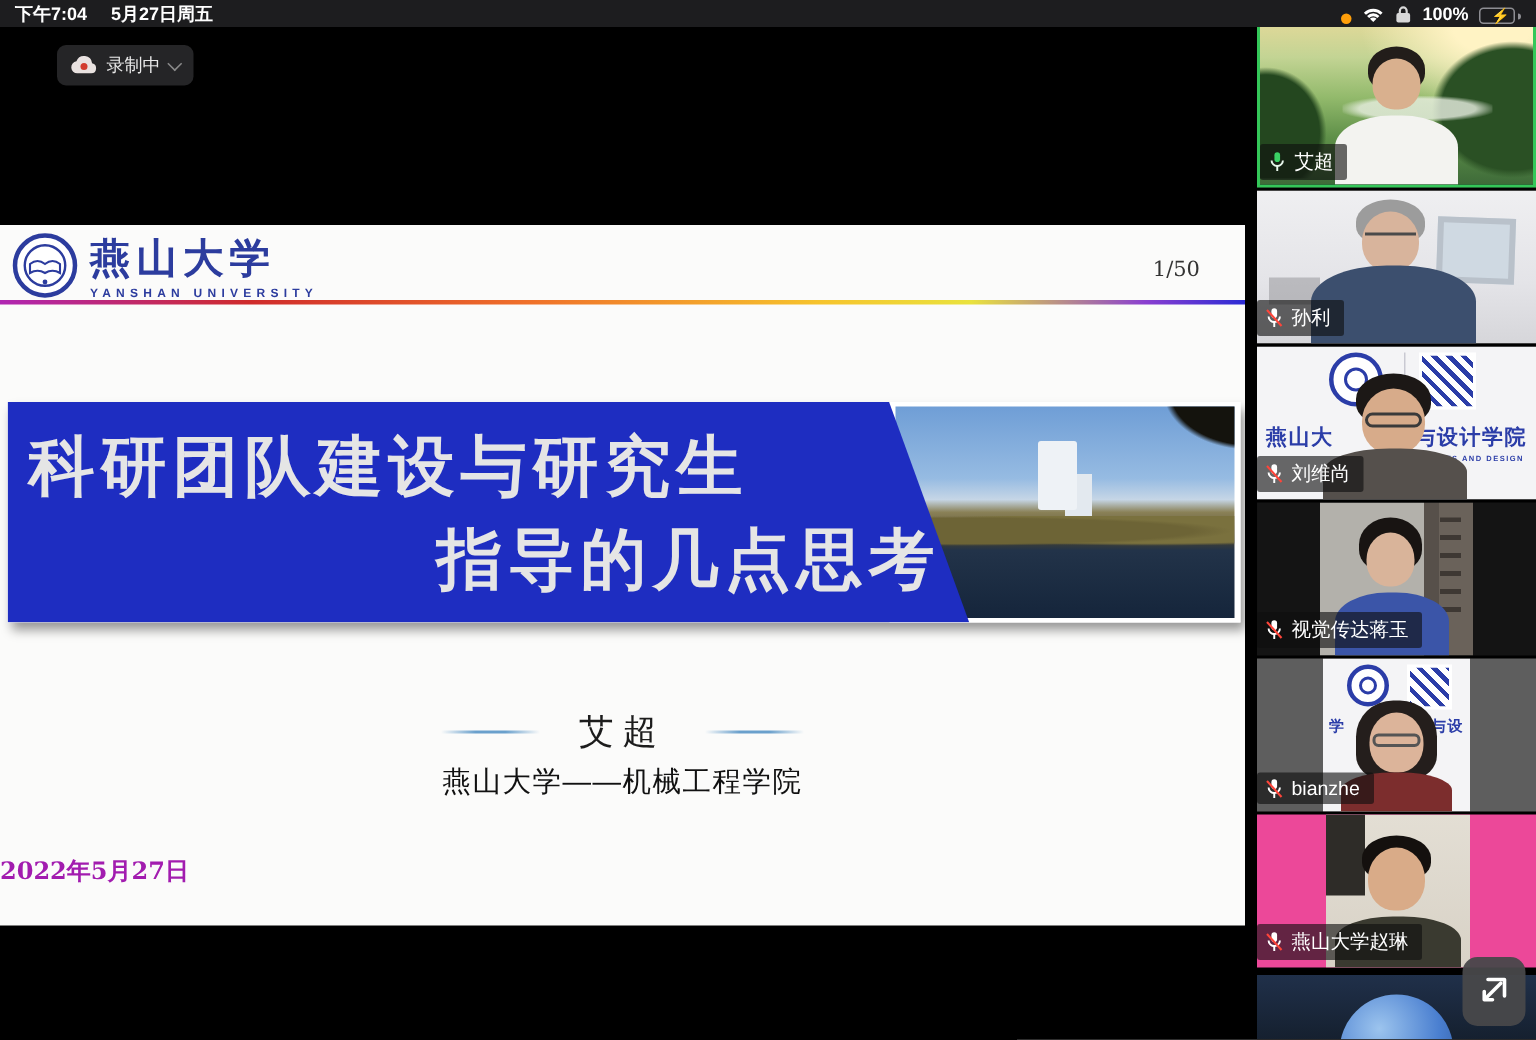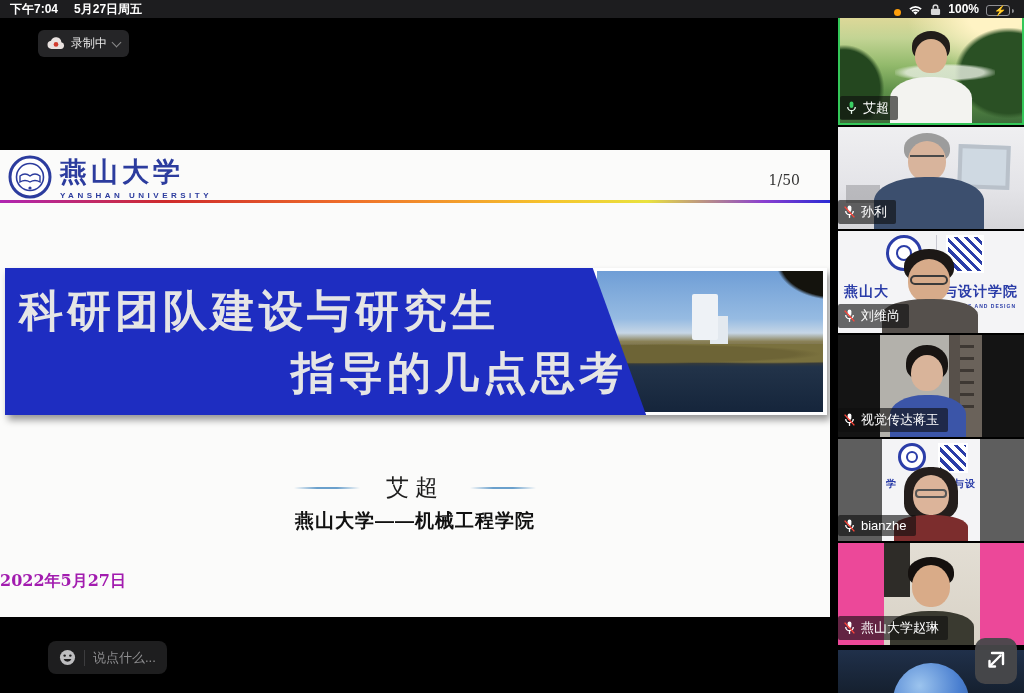--- a/index.html
+++ b/index.html
@@ -49,21 +49,21 @@
                radial-gradient(ellipse at 75% 40%,#7a713e 0 60%,transparent 70%); }
   .banner-blue { position:absolute; inset:0; background:#1e2dc1;
     clip-path:polygon(0 0, 71.5% 0, 78% 100%, 0 100%); color:#e5e5e5; }
   .bt1 { position:absolute; left:14px; top:14px; font-size:44px; font-weight:bold; letter-spacing:4px; white-space:nowrap; }
   .bt2 { position:absolute; left:286px; top:76px; font-size:44px; font-weight:bold; letter-spacing:4px; white-space:nowrap; }
 
   .presenter-row { position:absolute; left:0; top:322px; width:100%; display:flex; align-items:center; justify-content:center; gap:26px; }
   .deco-line { width:66px; height:2px; background:linear-gradient(90deg,transparent,#6aa0cc 35%,#6aa0cc 65%,transparent); }
   .presenter-name { font-family:"DejaVu Serif", serif; font-size:23px; color:#1c1c1c; letter-spacing:6px; }
   .affiliation { position:absolute; left:0; top:358px; width:100%; text-align:center;
-    font-size:19px; font-weight:bold; color:#111; letter-spacing:1px; }
+    font-size:19px; font-weight:normal; color:#111; letter-spacing:1px; }
   .slide-date { position:absolute; left:0; top:421px; width:100%; text-align:left;
     font-family:"DejaVu Serif", serif; font-weight:bold; font-size:16px; color:#a21caf; }
 
   
   .chat-pill { position:absolute; left:48px; top:641px; height:33px; background:#1e1e1f;
     border-radius:8px; display:flex; align-items:center; gap:8px; padding:0 11px; z-index:20; }
   .chat-divider { width:1px; height:16px; background:#3c3c3e; }
   .chat-ph { color:#8e8e90; font-size:13px; }
 
   
@@ -193,30 +193,20 @@
 
     <div class="presenter-row">
       <span class="deco-line"></span>
       <span class="presenter-name">艾超</span>
       <span class="deco-line"></span>
     </div>
     <div class="affiliation">燕山大学——机械工程学院</div>
     <div class="slide-date">2022年5月27日</div>
   </div>
 
-  <div class="chat-pill">
-    <svg width="17" height="17" viewBox="0 0 18 18">
-      <circle cx="9" cy="9" r="8" fill="#bdbdbf"></circle>
-      <circle cx="6" cy="7" r="1.3" fill="#1e1e1f"></circle>
-      <circle cx="12" cy="7" r="1.3" fill="#1e1e1f"></circle>
-      <path d="M4.8 10.5 a4.5 4.5 0 0 0 8.4 0 Z" fill="#1e1e1f"></path>
-    </svg>
-    <span class="chat-divider"></span>
-    <span class="chat-ph">说点什么...</span>
-  </div>
 
   <div class="tile active" style="top:15px;height:110px;">
     <div class="bg-landscape">
       <div class="trees-l"></div>
         <div class="trees-r"></div>
         <div class="mist"></div>
     </div>
     <div class="hair" style="left:72px;top:14px;width:38px;height:30px;"></div>
     <div class="head" style="left:75px;top:22px;width:32px;height:34px;"></div>
     <div class="torso" style="left:50px;bottom:0;width:82px;height:46px;background:#f3f3f0;"></div>

